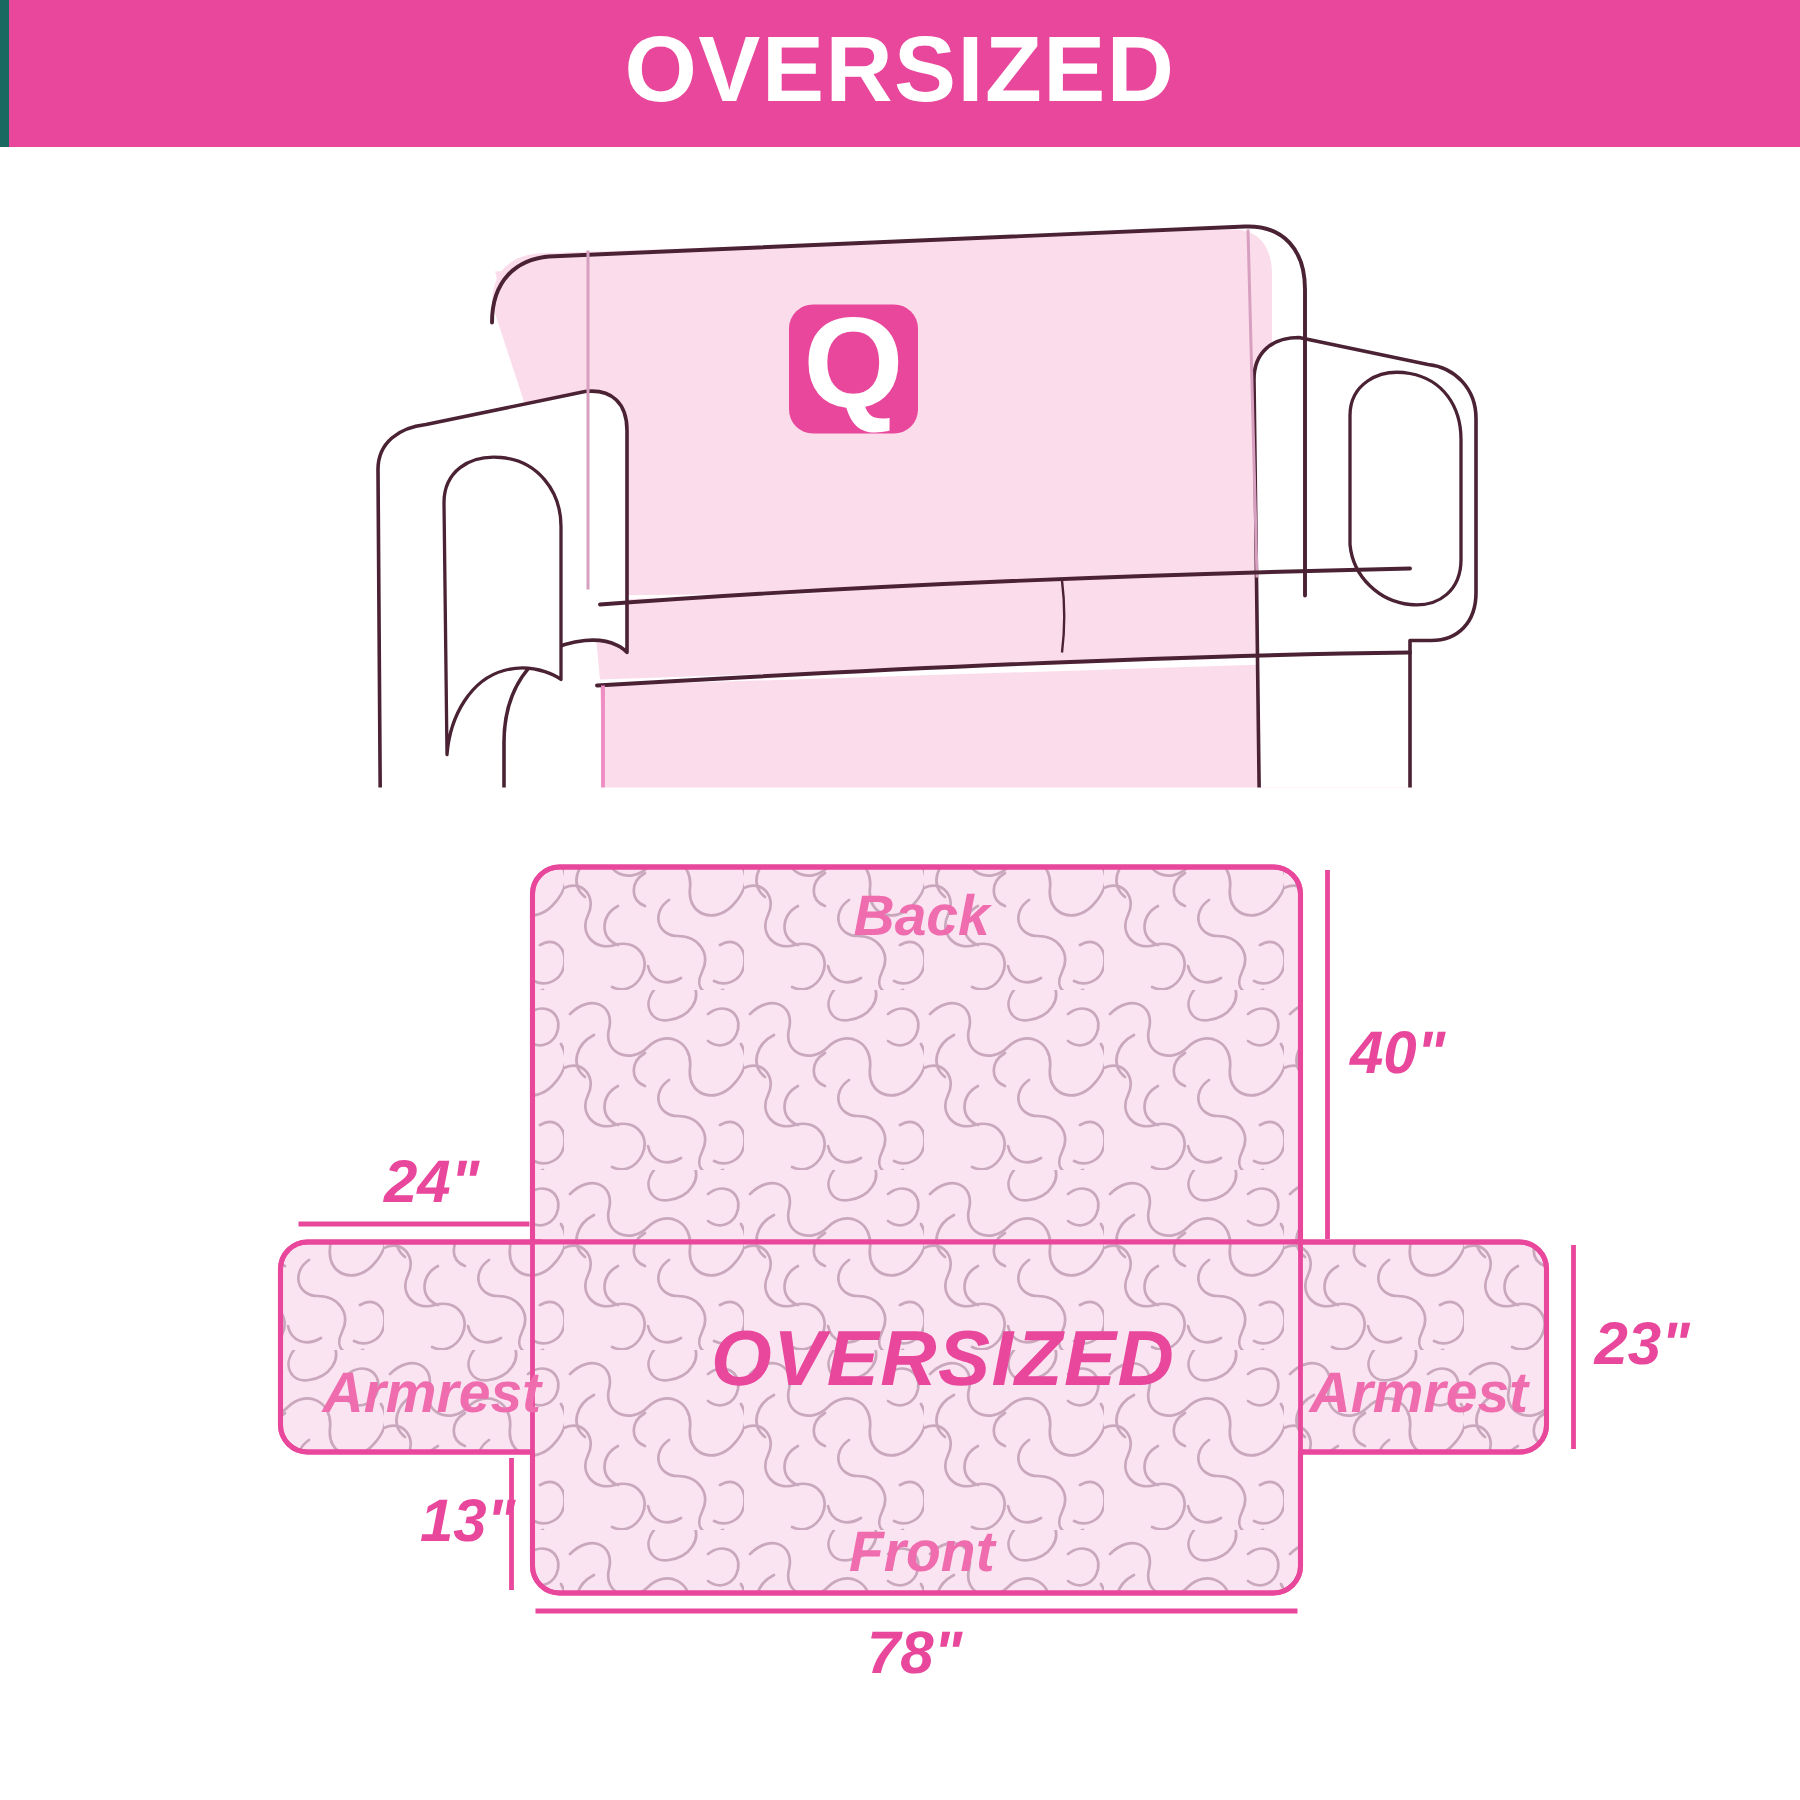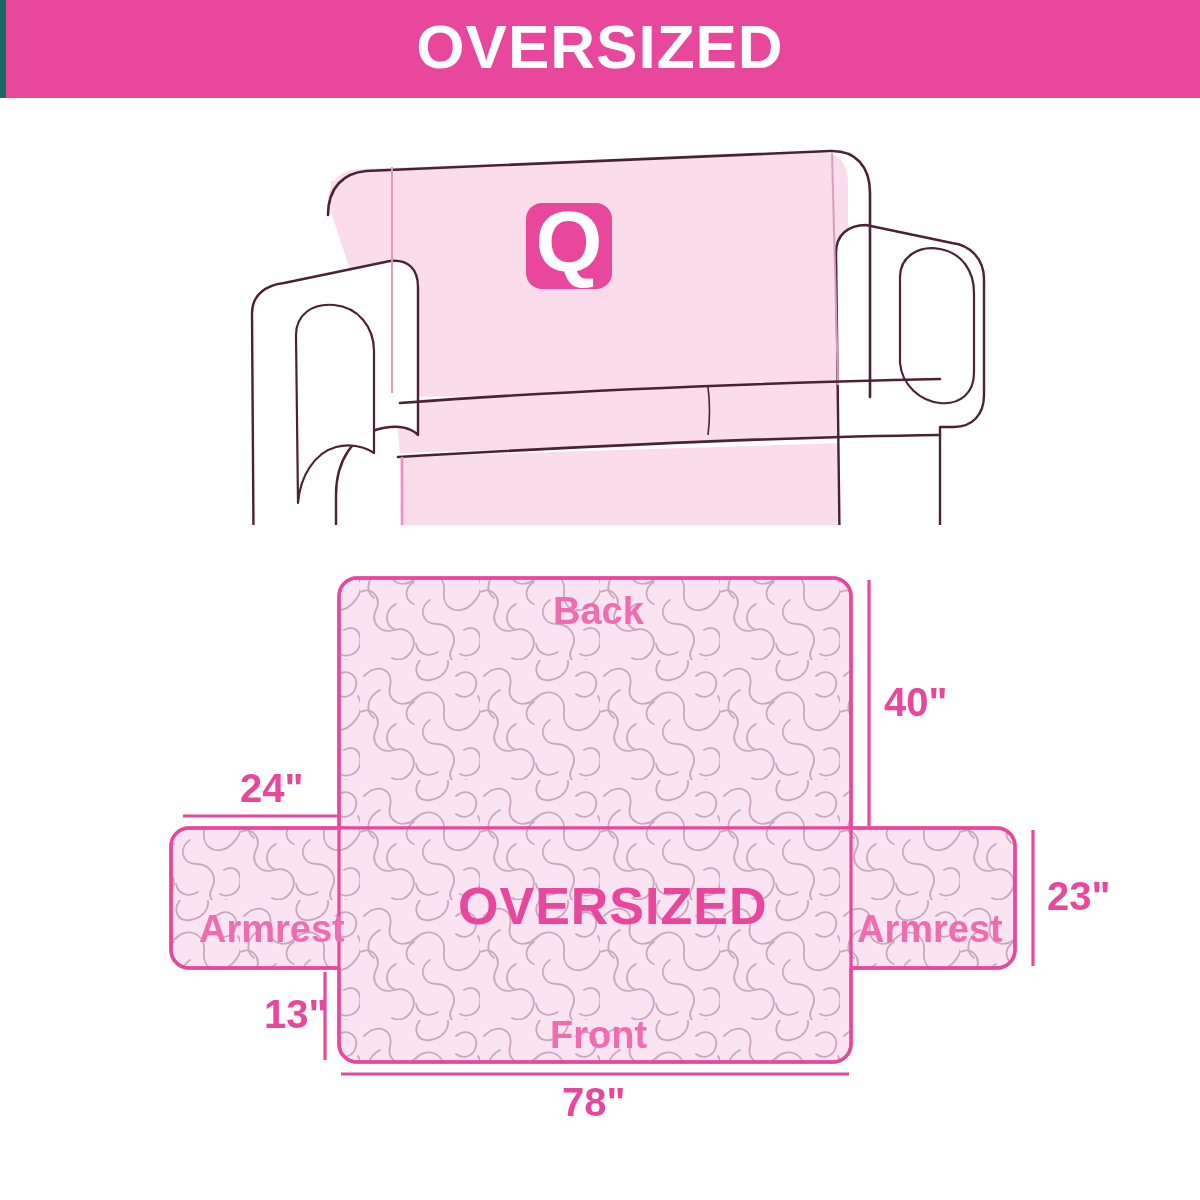--- a/index.html
+++ b/index.html
@@ -51,24 +51,25 @@
     position: absolute;
     left: 240px;
     top: 135px;
     width: 760px;
     height: 390px;
   }
 
   
   #diagram-area {
     position: absolute;
-    left: 0;
+    left: 16px;
     top: 540px;
     width: 1104px;
     height: 600px;
+    font-style: italic;
   }
 
   .dim-label {
     position: absolute;
     color: #e8479b;
     font-weight: bold;
     font-size: 40px;
     line-height: 1;
     white-space: nowrap;
     font-family: "Liberation Sans", sans-serif;

